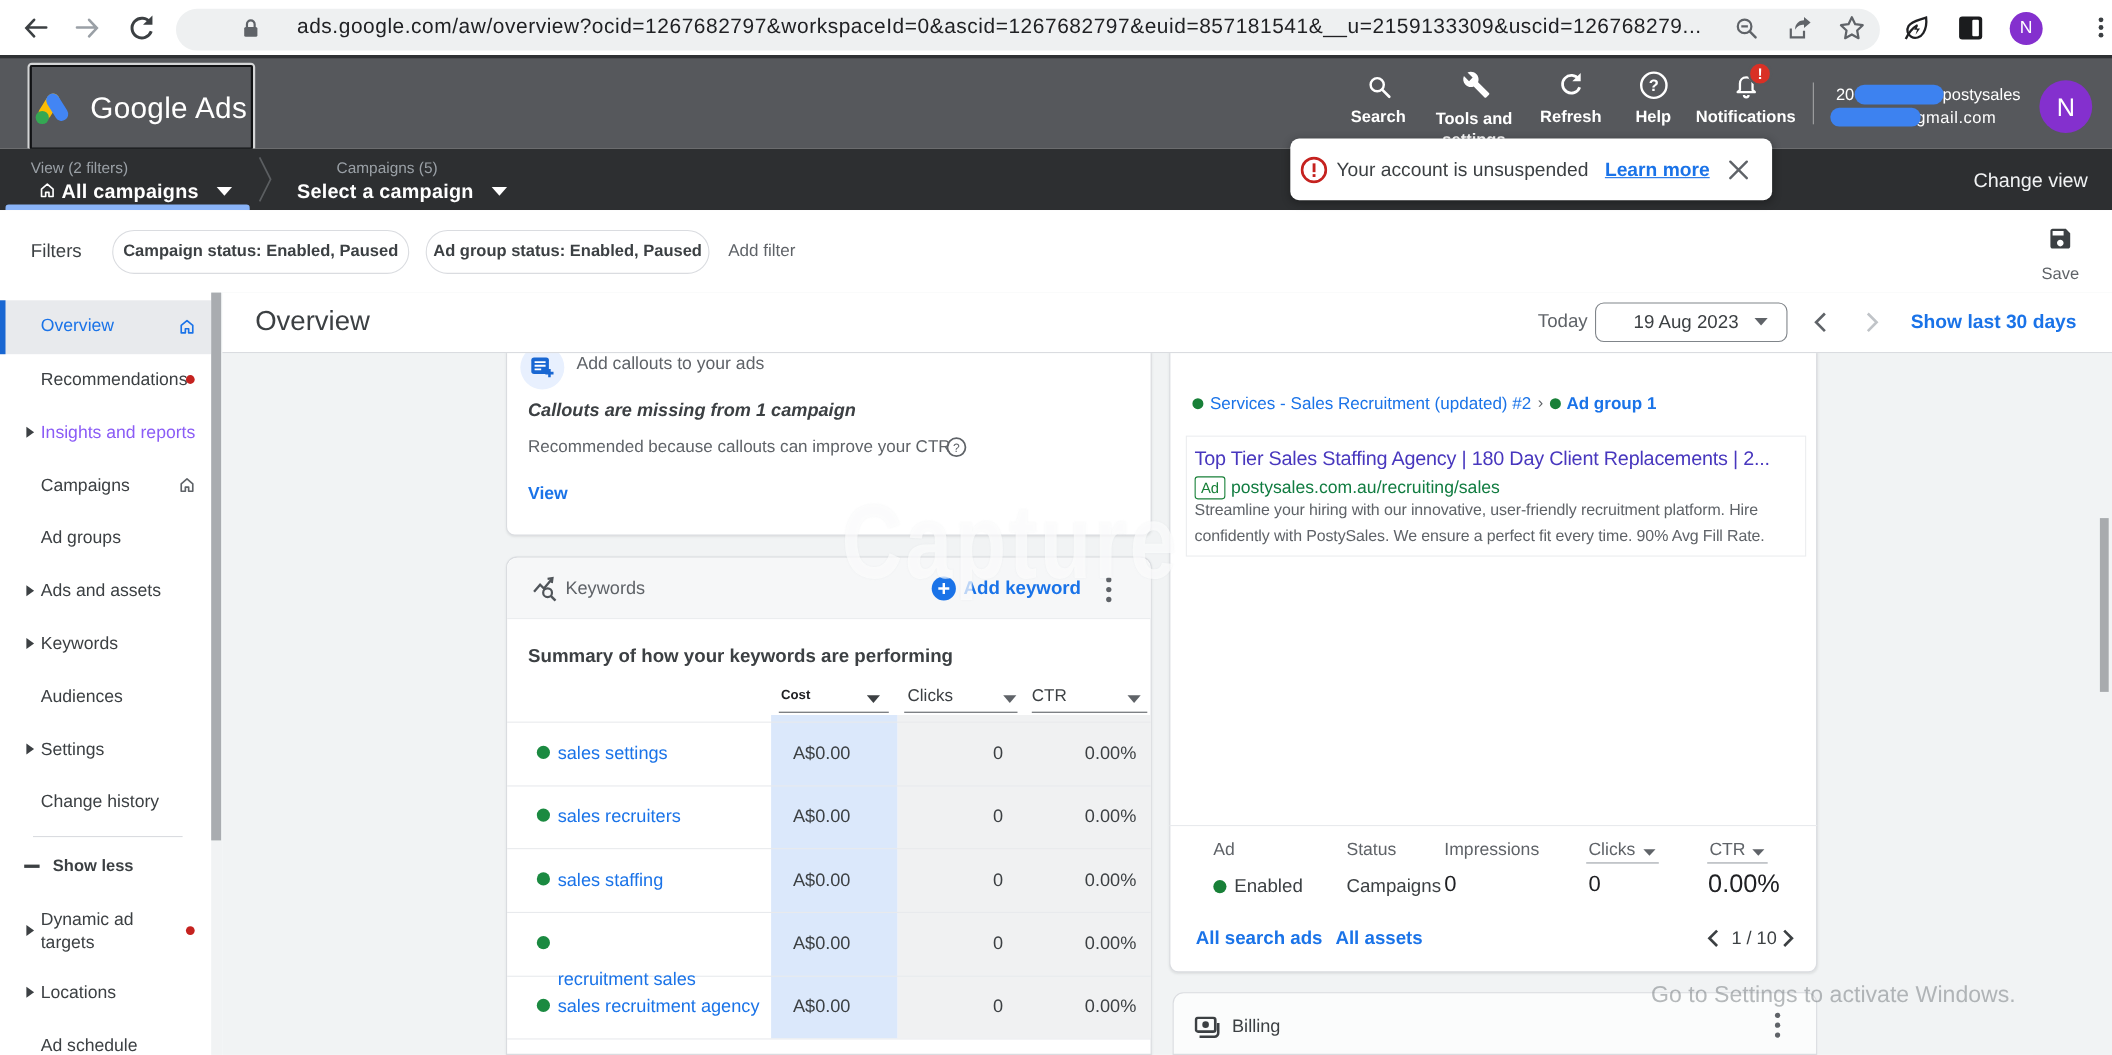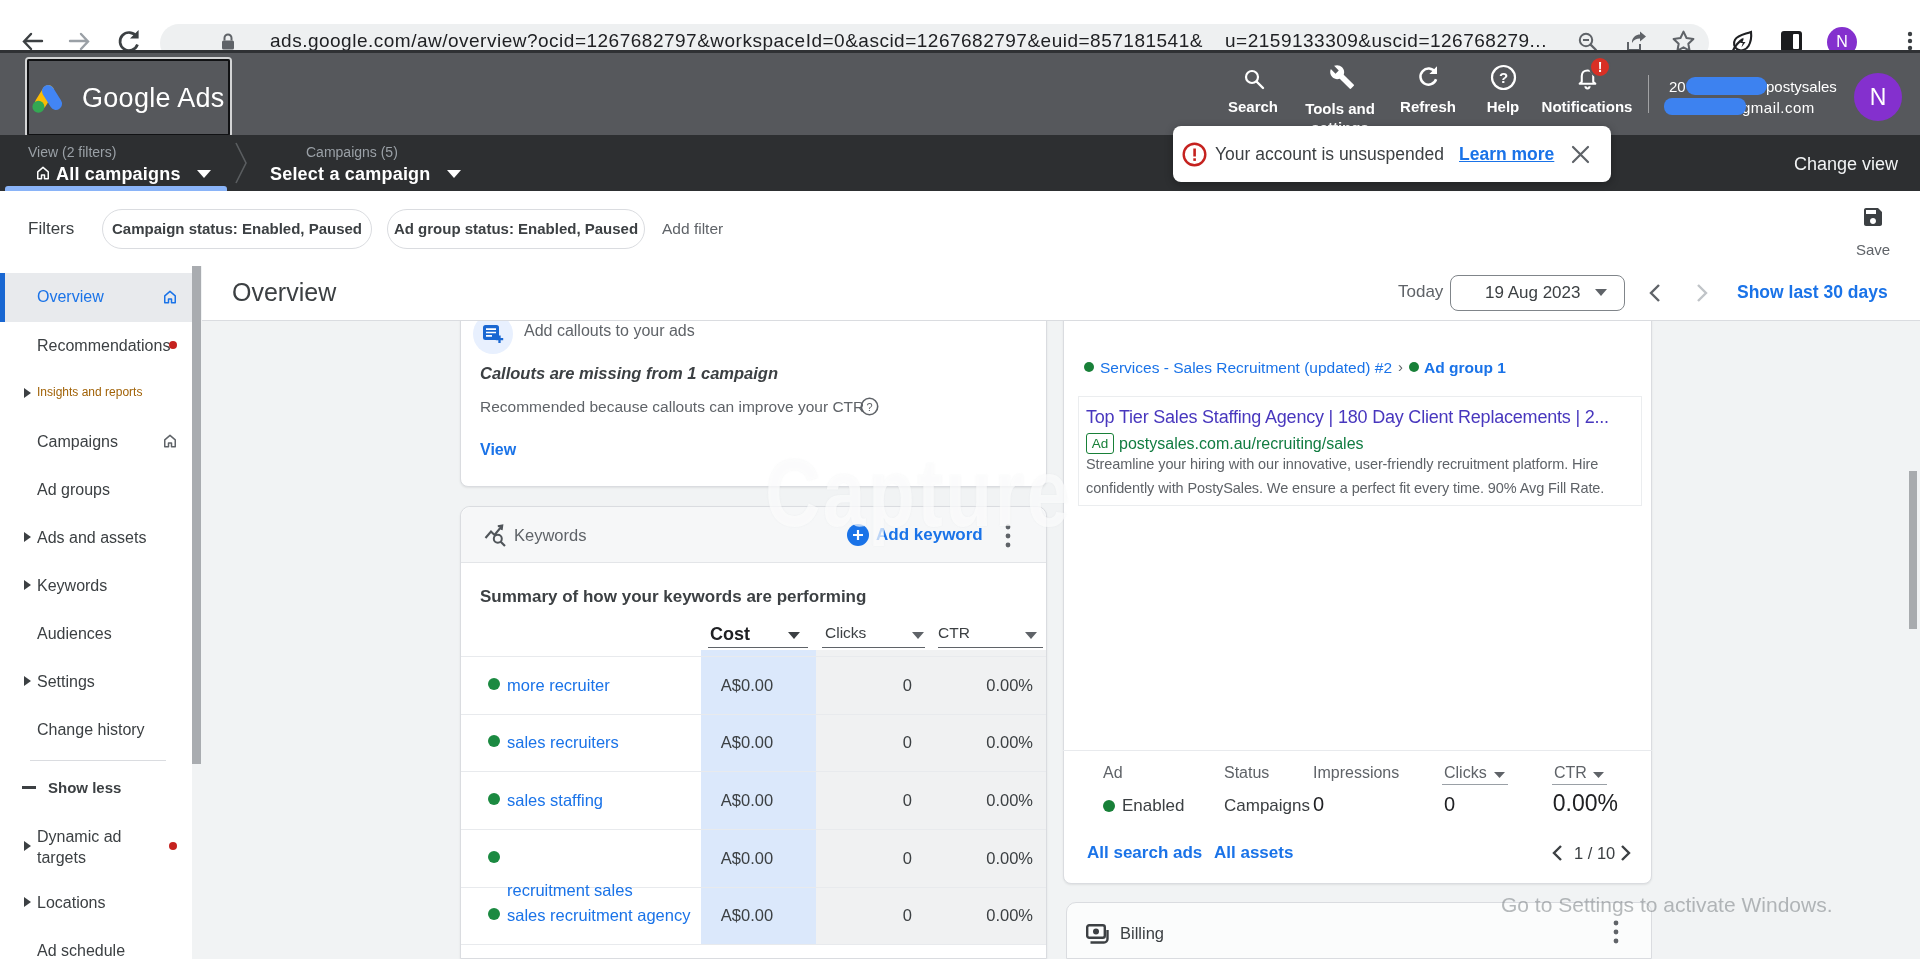--- a/index.html
+++ b/index.html
@@ -13,21 +13,21 @@
   .kwlink { font-size:16.5px;color:#1a73e8;z-index:2; }
   .kwval { width:100px;text-align:center;font-size:16.5px;color:#3c4043;z-index:2; }
   .kwval2 { width:100px;text-align:right;font-size:16.5px;color:#3c4043;z-index:2; }
   .kwval3 { width:115px;text-align:right;font-size:16.5px;color:#3c4043;z-index:2; }
   .stathead { font-size:16px;color:#5f6368;z-index:2; }
 </style>
 </head>
 <body>
 <div id="page">
 
-  <div class="abs" id="browserbar" style="left:0;top:16px;width:1776px;height:50px;background:#fff;">
+  <div class="abs" id="browserbar" style="left:0;top:0;width:1776px;height:50px;background:#fff;">
     <svg class="abs" style="left:18px;top:12px" width="28" height="28" viewBox="0 0 28 28">
       <path d="M24 13 H7 M13 6 L6 13.5 L13 21" stroke="#3c4043" stroke-width="2.4" fill="none" stroke-linecap="round"></path>
     </svg>
     <svg class="abs" style="left:66px;top:12px" width="28" height="28" viewBox="0 0 28 28">
       <path d="M4 13 H21 M15 6 L22 13.5 L15 21" stroke="#9aa0a6" stroke-width="2.4" fill="none" stroke-linecap="round"></path>
     </svg>
     <svg class="abs" style="left:115px;top:12px" width="28" height="28" viewBox="0 0 28 28">
       <path d="M22.5 16.5 A9 9 0 1 1 21.5 8.5" stroke="#3c4043" stroke-width="2.7" fill="none"></path>
       <path d="M23.6 2 L23.6 10.5 L15 10.5 Z" fill="#3c4043"></path>
     </svg>
@@ -156,21 +156,21 @@
   <div class="abs" style="left:0;top:273px;width:5px;height:49px;background:#1967d2;"></div>
   <div class="abs" style="left:37px;top:288px;font-size:16px;color:#1a73e8;">Overview</div>
   <svg class="abs" style="left:161px;top:288px" width="18" height="18" viewBox="0 0 24 24">
     <path d="M5 19.5 V10.5 L12 4.5 L19 10.5 V19.5 H14 v-5 h-4 v5 Z" stroke="#1a73e8" stroke-width="2" fill="none" stroke-linejoin="round"></path>
   </svg>
   <div class="abs" style="left:37px;top:337px;font-size:16px;color:#3c4043;">Recommendations</div>
   <div class="abs" style="left:169px;top:341px;width:8px;height:8px;border-radius:50%;background:#c5221f;"></div>
   <svg class="abs" style="left:23px;top:387px" width="9" height="12" viewBox="0 0 9 12">
       <path d="M1 1 L8 6 L1 11 Z" fill="#3c4043"></path>
     </svg>
-  <div class="abs" style="left:37px;top:385px;font-size:12px;color:#a16207;">Insights and reports</div>
+  <div class="abs" style="left:37px;top:385px;font-size:16px;color:#8b5cf6;">Insights and reports</div>
   <div class="abs" style="left:37px;top:433px;font-size:16px;color:#3c4043;">Campaigns</div>
   <svg class="abs" style="left:161px;top:432px" width="18" height="18" viewBox="0 0 24 24">
     <path d="M5 19.5 V10.5 L12 4.5 L19 10.5 V19.5 H14 v-5 h-4 v5 Z" stroke="#5f6368" stroke-width="2" fill="none" stroke-linejoin="round"></path>
   </svg>
   <div class="abs" style="left:37px;top:481px;font-size:16px;color:#3c4043;">Ad groups</div>
   <svg class="abs" style="left:23px;top:531px" width="9" height="12" viewBox="0 0 9 12">
       <path d="M1 1 L8 6 L1 11 Z" fill="#3c4043"></path>
     </svg>
   <div class="abs" style="left:37px;top:529px;font-size:16px;color:#3c4043;">Ads and assets</div>
   <svg class="abs" style="left:23px;top:579px" width="9" height="12" viewBox="0 0 9 12">
@@ -235,21 +235,21 @@
     <svg class="abs" style="left:799px;top:257px;z-index:2" width="14" height="26" viewBox="0 0 14 26">
       <circle cx="7" cy="4" r="2.4" fill="#5f6368"></circle>
         <circle cx="7" cy="13" r="2.4" fill="#5f6368"></circle>
         <circle cx="7" cy="22" r="2.4" fill="#5f6368"></circle>
     </svg>
     <div class="abs" style="left:278px;top:321px;font-size:17px;font-weight:bold;color:#3c4043;z-index:1;">Summary of how your keywords are performing</div>
 
     <div class="abs" style="left:499px;top:384px;width:115px;height:294px;background:#dbe8fb;z-index:1;"></div>
     <div class="abs" style="left:614px;top:384px;width:230px;height:294px;background:#f0f1f2;z-index:1;"></div>
 
-    <div class="abs" style="left:508px;top:358px;font-size:18px;font-weight:bold;color:#202124;z-index:2;text-align:center;">Cost</div>
+    <div class="abs" style="left:508px;top:358px;font-size:12px;font-weight:bold;color:#202124;z-index:2;text-align:center;">Cost</div>
     <svg class="abs" style="left:585px;top:365px;z-index:2" width="14" height="9" viewBox="0 0 14 9">
         <path d="M1 1 L7 8 L13 1 Z" fill="#3c4043"></path>
       </svg>
     <div class="abs" style="left:506px;top:381px;width:100px;height:1px;background:#5f6368;z-index:2;"></div>
     <div class="abs" style="left:623px;top:358px;font-size:15.5px;color:#3c4043;z-index:2;">Clicks</div>
     <svg class="abs" style="left:709px;top:365px;z-index:2" width="14" height="9" viewBox="0 0 14 9">
         <path d="M1 1 L7 8 L13 1 Z" fill="#5f6368"></path>
       </svg>
     <div class="abs" style="left:620px;top:381px;width:103px;height:1px;background:#5f6368;z-index:2;"></div>
     <div class="abs" style="left:736px;top:358px;font-size:15.5px;color:#3c4043;z-index:2;">CTR</div>
@@ -259,21 +259,21 @@
     <div class="abs" style="left:736px;top:381px;width:105px;height:1px;background:#5f6368;z-index:2;"></div>
 
     <div class="abs" style="left:259px;top:390px;width:585px;height:1px;background:#e8eaed;z-index:2;"></div>
     <div class="abs" style="left:259px;top:448px;width:585px;height:1px;background:#e8eaed;z-index:2;"></div>
     <div class="abs" style="left:259px;top:505px;width:585px;height:1px;background:#e8eaed;z-index:2;"></div>
     <div class="abs" style="left:259px;top:563px;width:585px;height:1px;background:#e8eaed;z-index:2;"></div>
     <div class="abs" style="left:259px;top:621px;width:585px;height:1px;background:#e8eaed;z-index:2;"></div>
     <div class="abs" style="left:259px;top:678px;width:585px;height:1px;background:#e8eaed;z-index:2;"></div>
 
     <div class="abs kwdot" style="left:286px;top:412px;"></div>
-    <div class="abs kwlink" style="left:305px;top:410px;">more recruiter</div>
+    <div class="abs kwlink" style="left:305px;top:410px;">sales settings</div>
     <div class="abs kwval" style="left:495px;top:410px;">A$0.00</div>
     <div class="abs kwval2" style="left:610px;top:410px;">0</div>
     <div class="abs kwval3" style="left:716px;top:410px;">0.00%</div>
     <div class="abs kwdot" style="left:286px;top:469px;"></div>
     <div class="abs kwlink" style="left:305px;top:467px;">sales recruiters</div>
     <div class="abs kwval" style="left:495px;top:467px;">A$0.00</div>
     <div class="abs kwval2" style="left:610px;top:467px;">0</div>
     <div class="abs kwval3" style="left:716px;top:467px;">0.00%</div>
     <div class="abs kwdot" style="left:286px;top:527px;"></div>
     <div class="abs kwlink" style="left:305px;top:525px;">sales staffing</div>

